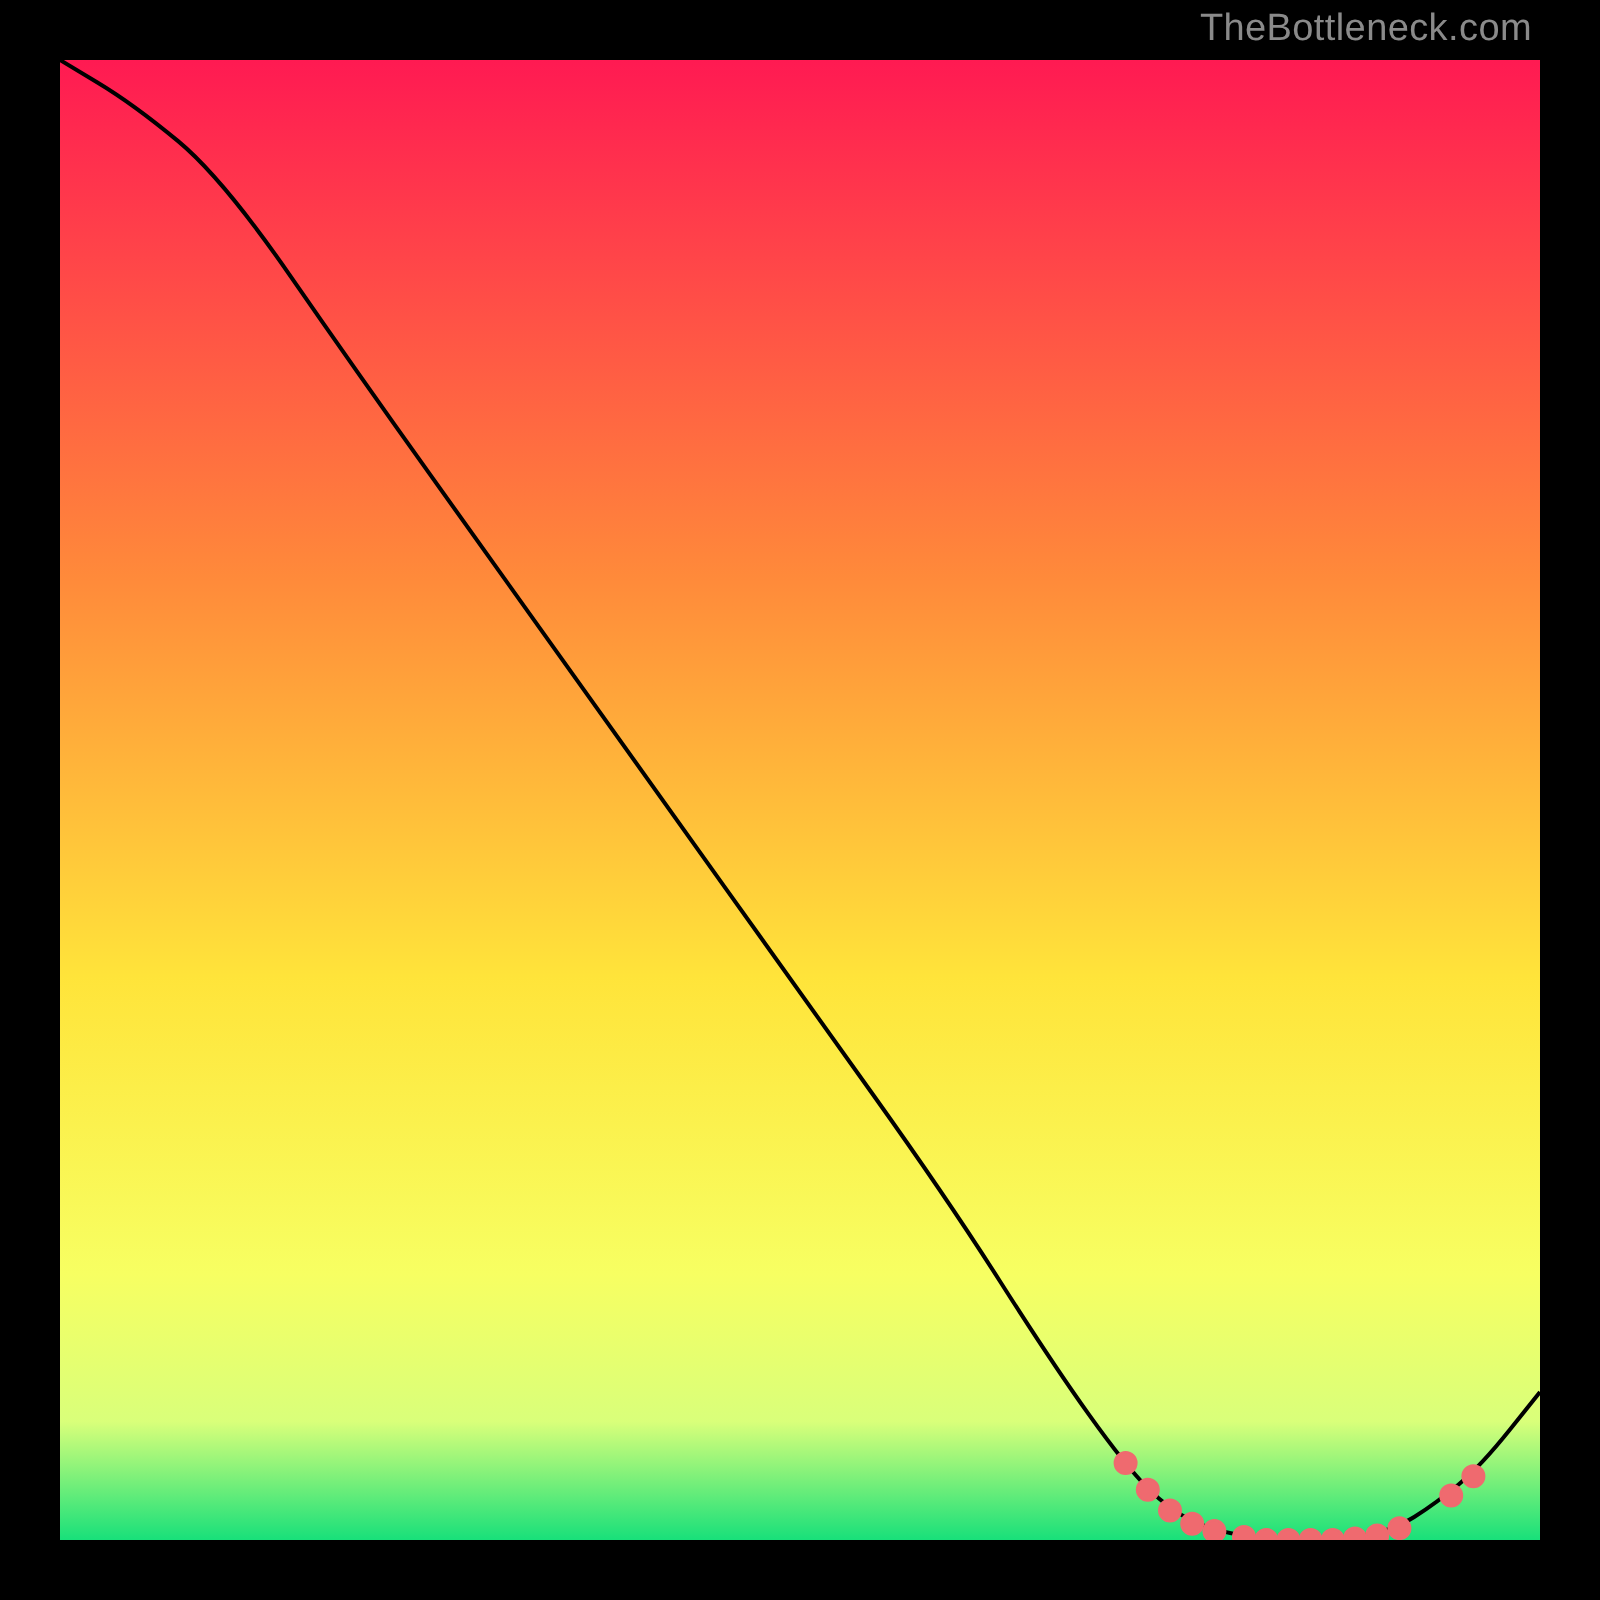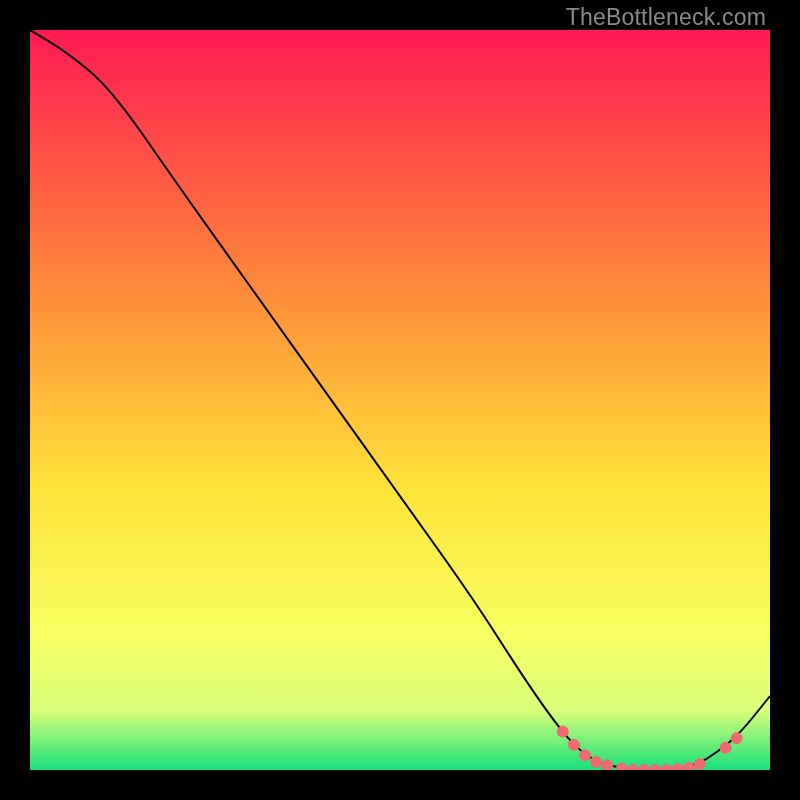--- a/index.html
+++ b/index.html
@@ -24,21 +24,21 @@
     left: 0;
     top: 0;
     width: 740px;
     height: 740px;
   }
   .watermark {
     position: absolute;
     top: 4px;
     right: 34px;
     color: #8a8a8a;
-    font-size: 23px;
+    font-size: 19px;
     font-weight: 500;
     letter-spacing: 0.2px;
     user-select: none;
   }
   svg { display: block; }
 </style>
 </head>
 <body>
 
 <div class="watermark">TheBottleneck.com</div>

